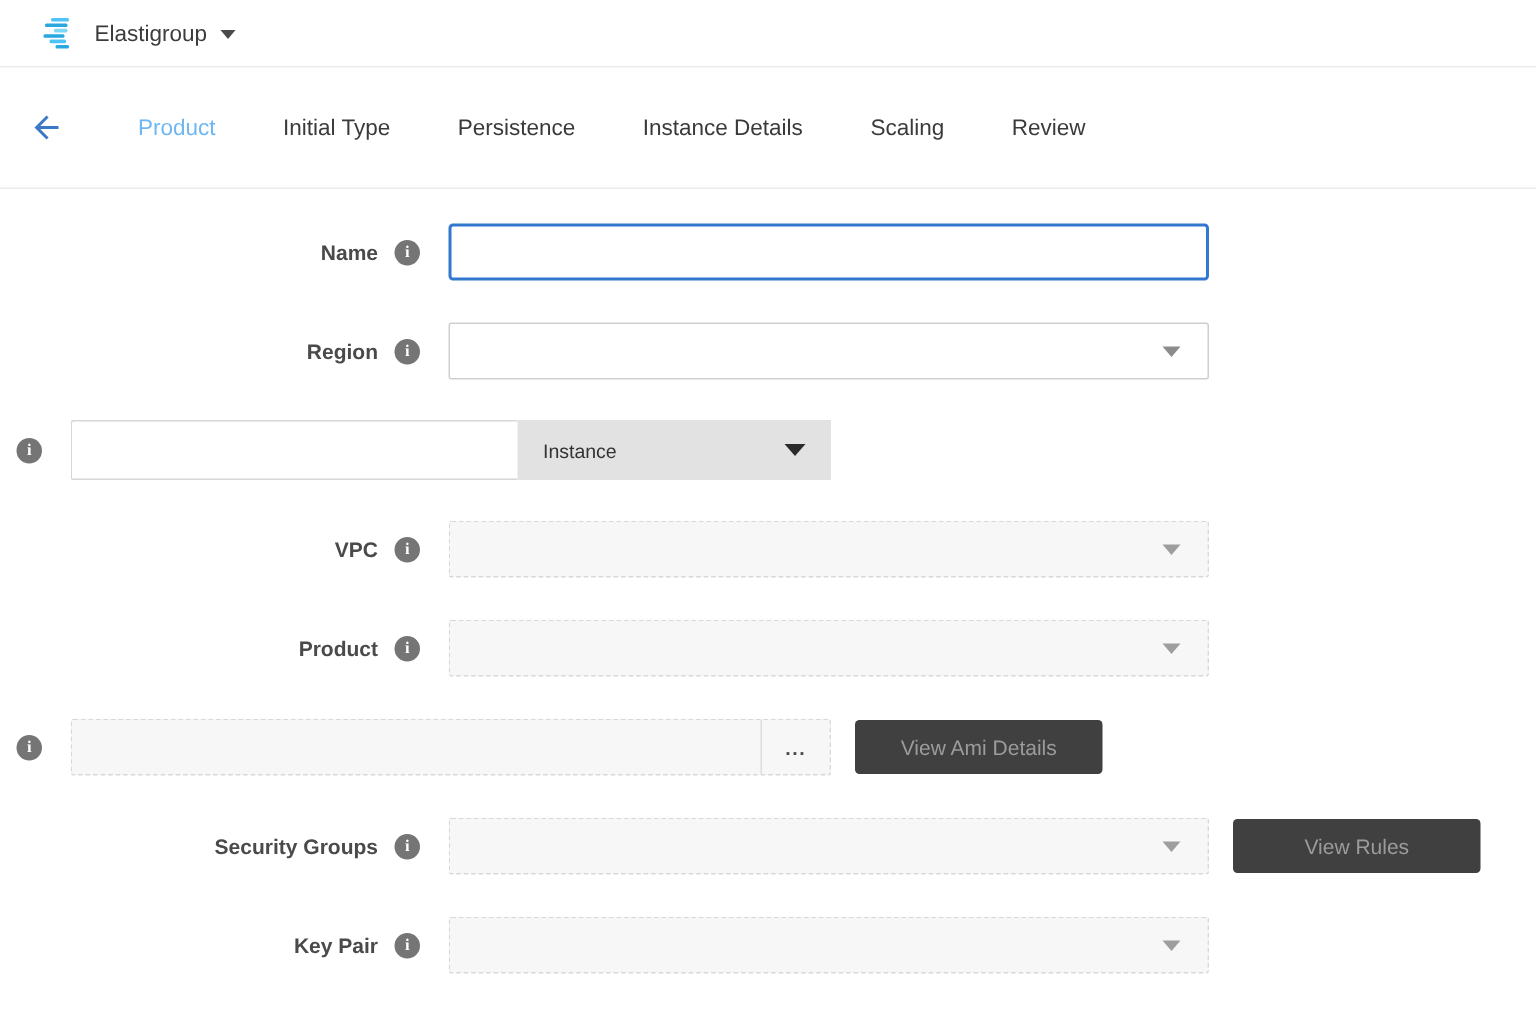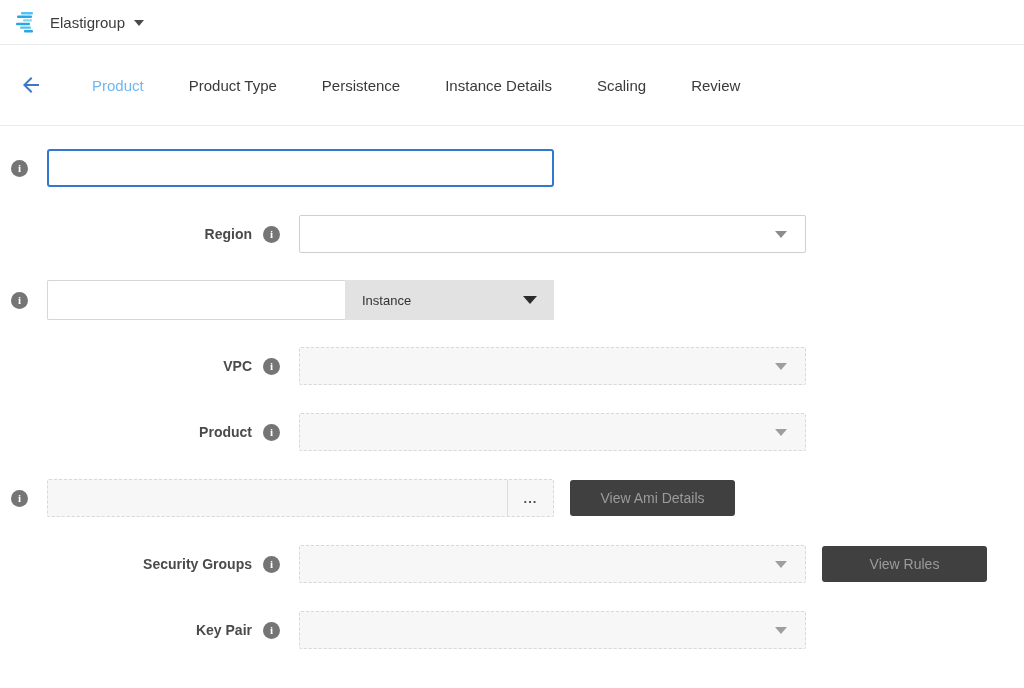--- a/index.html
+++ b/index.html
@@ -7,21 +7,21 @@
     width: 1024px; height: 688px; overflow: hidden;
     background: #ffffff;
     font-family: "Liberation Sans", sans-serif;
     color: #3c3c3c;
   }
 
   
   .topbar {
     height: 45px;
     display: flex; align-items: center;
-    padding-left: 14px;
+    padding-left: 27px;
     border-bottom: 1px solid #ebebeb;
   }
   .logo { width: 26px; height: 26px; display: block; }
   .app-name { margin-left: 10px; font-size: 15px; color: #3c3c3c; }
   .caret-sm {
     width: 0; height: 0; margin-left: 9px; margin-top: 2px;
     border-left: 5px solid transparent; border-right: 5px solid transparent;
     border-top: 6px solid #4a4a4a;
   }
 
@@ -148,31 +148,32 @@
 </header>
 
 <nav class="tabbar">
   <span class="back-btn">
     <svg width="24" height="24" viewBox="0 0 24 24">
         <path d="M20 11H7.8l5.6-5.6L12 4l-8 8 8 8 1.4-1.4L7.8 13H20v-2z" fill="#3b78c8"></path>
       </svg>
   </span>
   <div class="tabs">
     <span class="tab active">Product</span>
-    <span class="tab">Product Type</span>
+    <span class="tab">Initial Type</span>
     <span class="tab">Persistence</span>
     <span class="tab">Instance Details</span>
     <span class="tab">Scaling</span>
     <span class="tab">Review</span>
   </div>
 </nav>
 
 <main class="form">
 
   <div class="form-row">
+    <div class="label-col">Name</div>
     <div class="info-icon">i</div>
     <div class="field-col">
       <input class="text-input" type="text" value="" style="">
     </div>
   </div>
 
   <div class="form-row">
     <div class="label-col">Region</div>
     <div class="info-icon">i</div>
     <div class="field-col">

